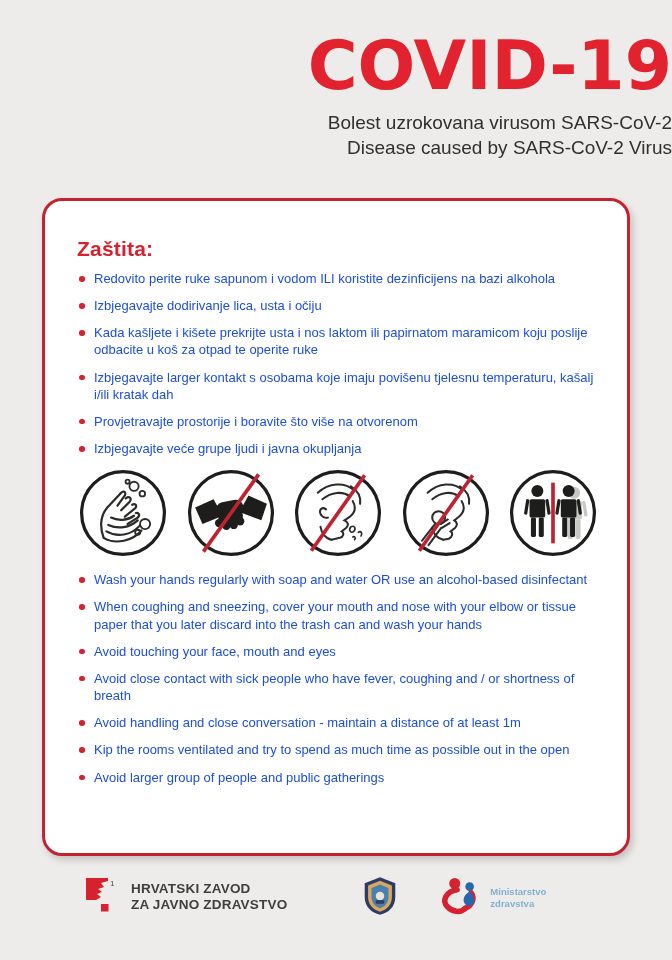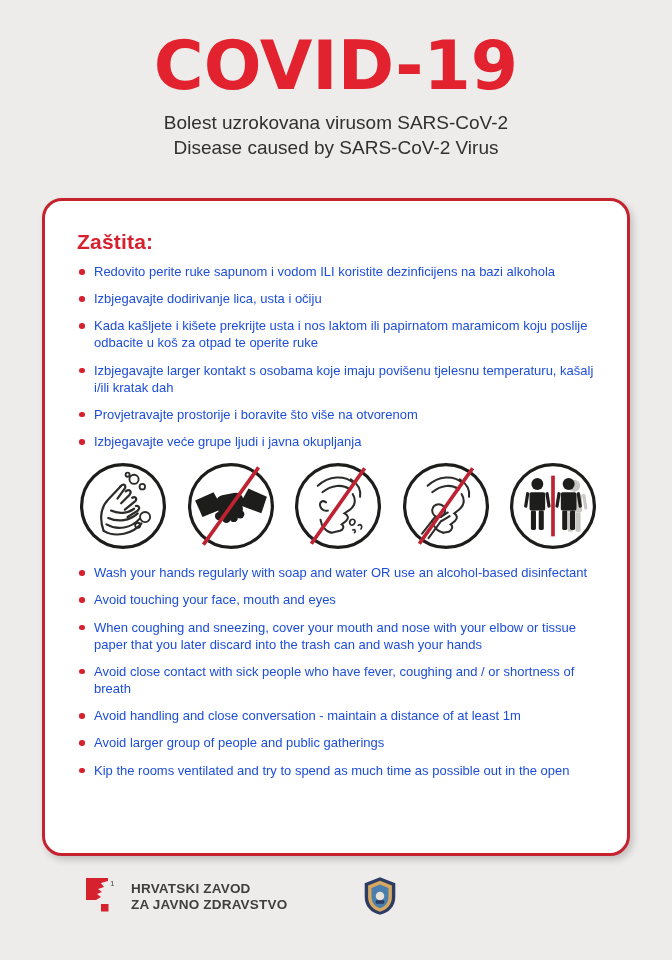--- a/index.html
+++ b/index.html
@@ -6,42 +6,42 @@
   body{
     width:672px;height:960px;
     background:#edecea;
     font-family:"Liberation Sans", sans-serif;
     position:relative;
     overflow:hidden;
   }
   .poster{position:absolute;inset:0;}
 
   
-  .header{padding-top:32px;text-align:center;}
+  .header{padding-top:32px;text-align:right;}
   .title{
     font-family:"DejaVu Sans", sans-serif;
     font-size:68px;font-weight:bold;line-height:1;
     color:#e2222e;letter-spacing:0px;margin:0 0 10px 0;
   }
   .subtitle{
     font-size:19px;color:#30302e;line-height:1.32;font-weight:normal;
   }
 
   
   .card{
     position:absolute;left:42px;top:198px;width:588px;height:658px;
     box-sizing:border-box;
     background:#ffffff;
     border:3px solid #c5222f;
     border-radius:20px;
     box-shadow:3px 4px 7px rgba(0,0,0,0.18);
     padding:24px 26px 0 32px;
   }
   .section-heading{
-    margin:5px 0 9px 0;
+    margin:12px 0 9px 0;
     font-size:21px;font-weight:bold;color:#d6212e;letter-spacing:0.2px;
   }
   .bullet-list{list-style:none;margin:0;padding:0;}
   .bullet{
     position:relative;padding-left:17px;margin-bottom:10px;
     font-size:13px;line-height:1.32;color:#1d4ed8;
   }
   .bullet::before{
     content:"";position:absolute;left:2px;top:6px;
     width:5.5px;height:5.5px;border-radius:50%;background:#d6212e;
@@ -207,26 +207,26 @@
             <rect x="-7" y="7" width="5.5" height="21" rx="1.5"></rect>
             <rect x="1.5" y="7" width="5.5" height="21" rx="1.5"></rect>
           </g>
           <line x1="50" y1="17" x2="50" y2="83" stroke="#bf2231" stroke-width="4"></line>
         </svg>
       </div>
     </div>
 
     <ul class="bullet-list">
         <li class="bullet">Wash your hands regularly with soap and water OR use an alcohol-based disinfectant</li>
+        <li class="bullet">When coughing and sneezing, cover your mouth and nose with your elbow or tissue paper that you later discard into the trash can and wash your hands</li>
         <li class="bullet">Avoid touching your face, mouth and eyes</li>
-        <li class="bullet">When coughing and sneezing, cover your mouth and nose with your elbow or tissue paper that you later discard into the trash can and wash your hands</li>
         <li class="bullet">Avoid close contact with sick people who have fever, coughing and / or shortness of breath</li>
         <li class="bullet">Avoid handling and close conversation - maintain a distance of at least 1m</li>
+        <li class="bullet">Kip the rooms ventilated and try to spend as much time as possible out in the open</li>
         <li class="bullet">Avoid larger group of people and public gatherings</li>
-        <li class="bullet">Kip the rooms ventilated and try to spend as much time as possible out in the open</li>
       </ul>
 
   </div>
 
   <div class="footer">
 
     <div class="hzjz-logo">
       <span>
         <svg width="36" height="36" viewBox="0 0 36 36" xmlns="http://www.w3.org/2000/svg">
           <rect x="0" y="0" width="22" height="22" fill="#d6212e"></rect>
@@ -244,15 +244,30 @@
     <div class="badge-logo">
       <svg width="34" height="40" viewBox="0 0 40 46" xmlns="http://www.w3.org/2000/svg">
         <path d="M20 1 L38 8 V24 C38 36 30 43 20 45 C10 43 2 36 2 24 V8 Z" fill="#2c3c63"></path>
         <path d="M20 5 L34 10.5 V24 C34 33.5 28 39.5 20 41.5 C12 39.5 6 33.5 6 24 V10.5 Z" fill="#d9a860"></path>
         <path d="M20 9.5 L30 13.5 V24 C30 31 26 35.5 20 37.5 C14 35.5 10 31 10 24 V13.5 Z" fill="#4a7fae"></path>
         <circle cx="20" cy="23" r="5" fill="#e8e4da"></circle>
         <rect x="15" y="28" width="10" height="4" rx="1" fill="#2c3c63"></rect>
       </svg>
     </div>
 
+    <div class="ministry-logo">
+      <span>
+        <svg width="44" height="40" viewBox="0 0 56 50" xmlns="http://www.w3.org/2000/svg">
+          <circle cx="20" cy="9" r="7" fill="#d6212e"></circle>
+          <path d="M23 17 C9 19 3 31 11 39 C17 45 27 47 33 41" stroke="#d6212e" stroke-width="7" fill="none" stroke-linecap="round"></path>
+          <path d="M33 41 C42 37 46 28 41 21" stroke="#d6212e" stroke-width="7" fill="none" stroke-linecap="round"></path>
+          <circle cx="39" cy="13" r="5.5" fill="#2a66ad"></circle>
+          <path d="M39 20 C31 23 29 32 34 36 C38 39 43 38 45 33 L43 22 Z" fill="#2a66ad"></path>
+        </svg>
+      </span>
+      <span class="ministry-text">
+        <span>Ministarstvo</span><br>
+        <span>zdravstva</span>
+      </span>
+    </div>
 
   </div>
 </div>
 
 </body></html>

